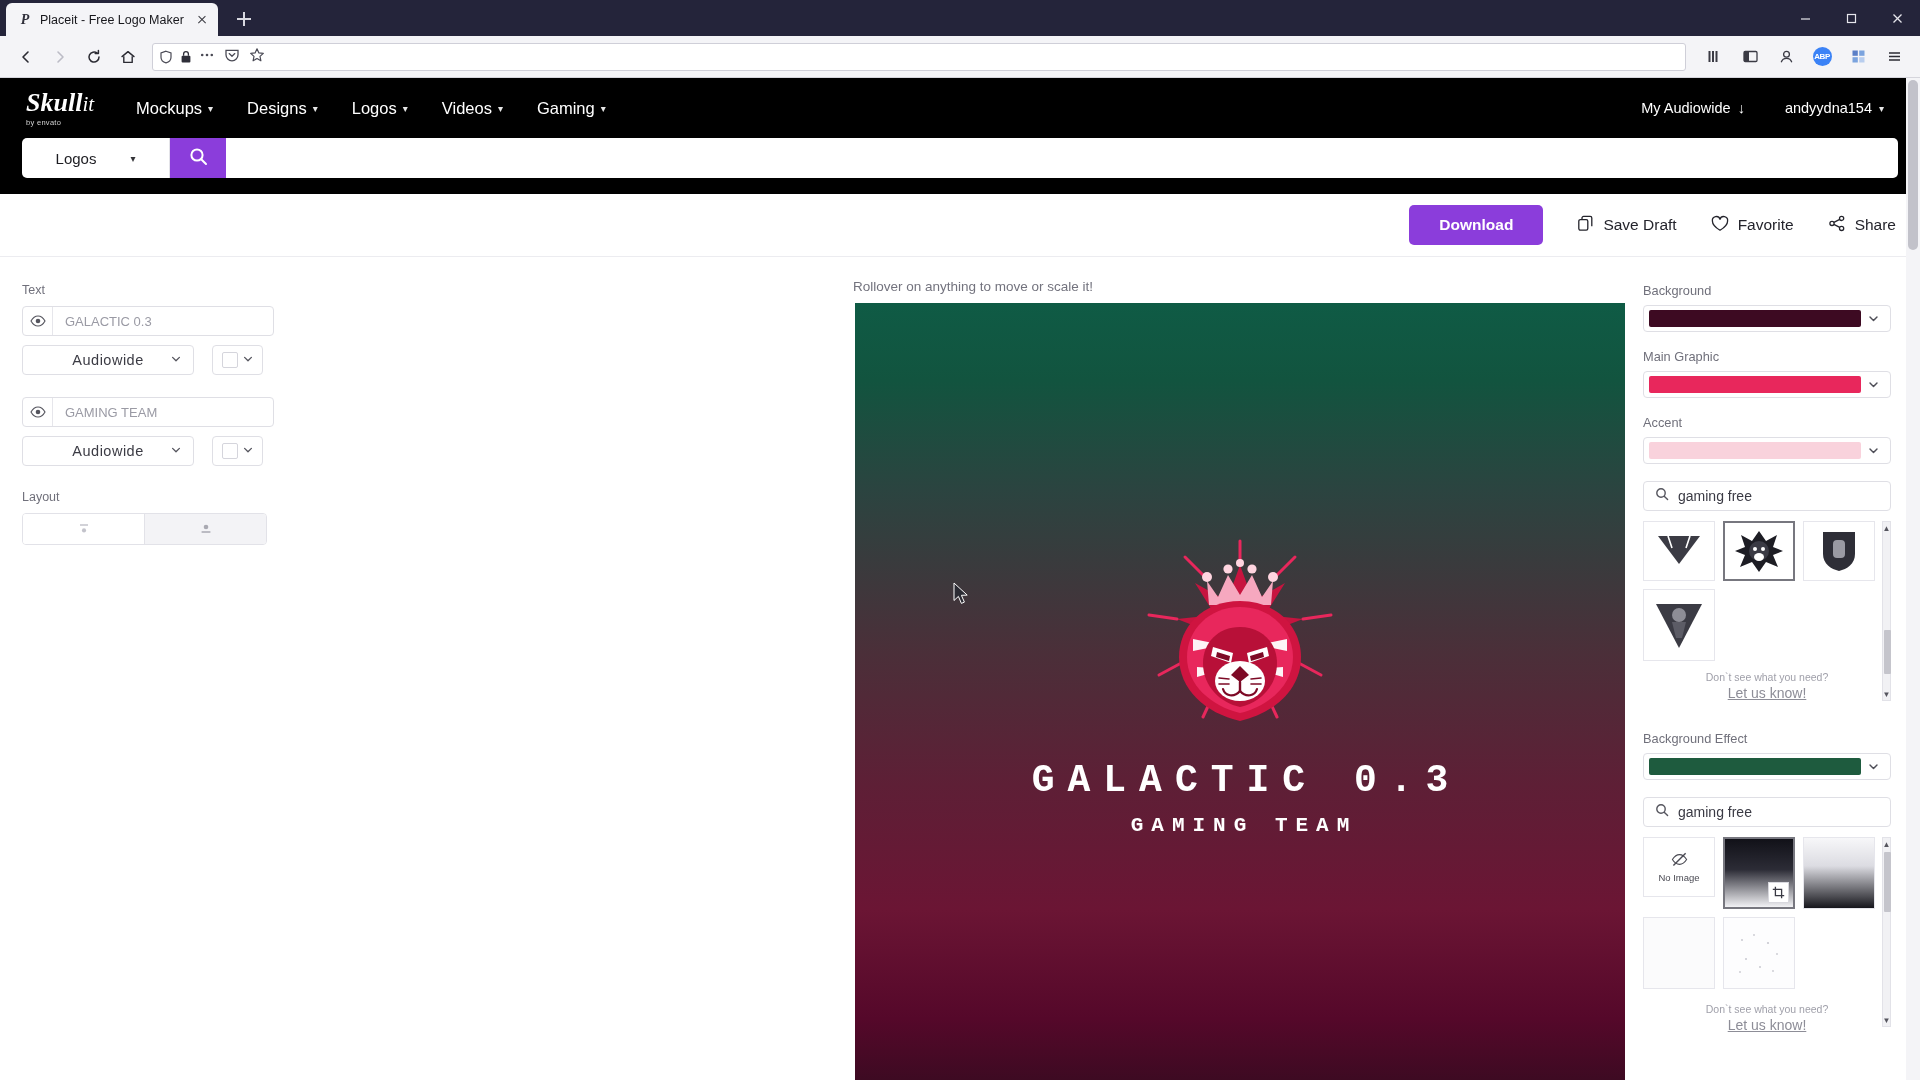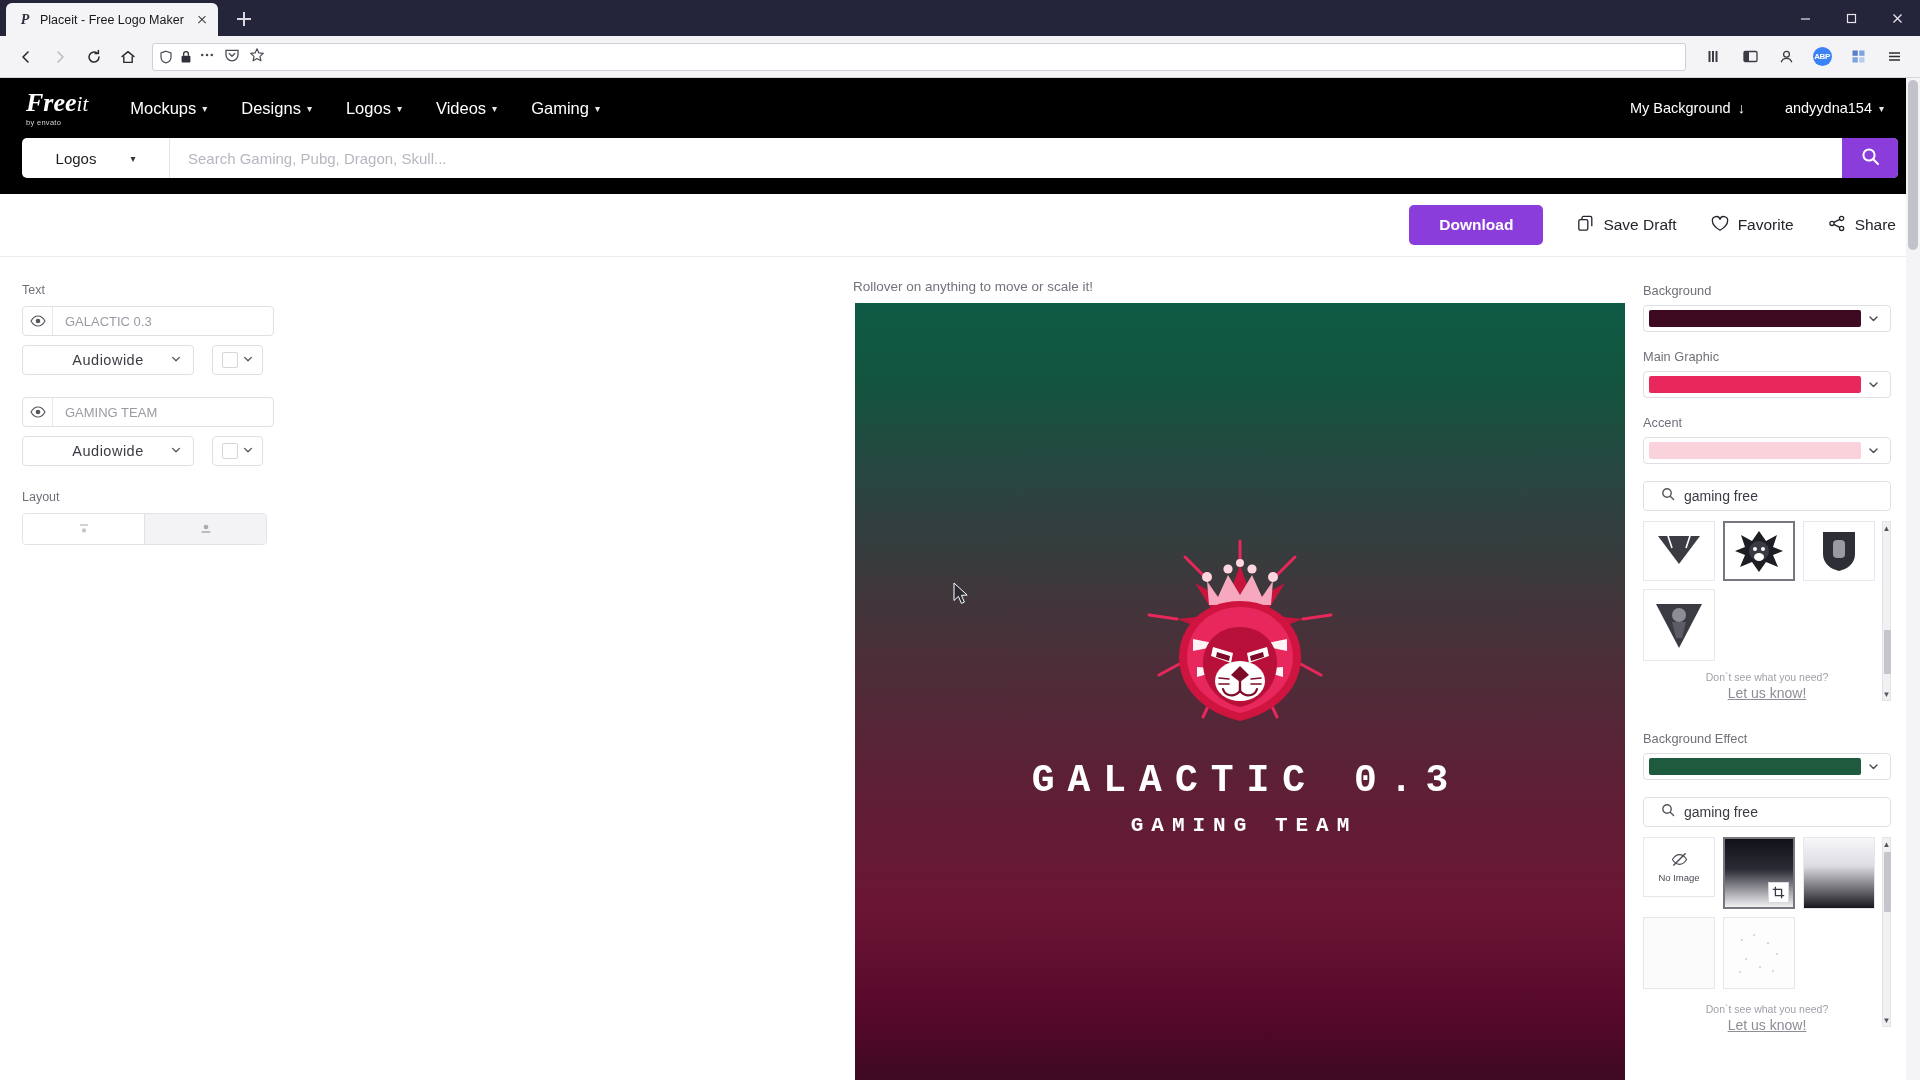--- a/index.html
+++ b/index.html
@@ -212,21 +212,21 @@
   .rp-label { font-size:12.8px; color:#70707b; margin-bottom:7px; }
   .swatch-row {
     width:248px; height:27px; border:1px solid #dfdfe5; border-radius:4px; background:#fff;
     display:flex; align-items:center; padding: 0 5px; margin-bottom:17px; cursor:pointer;
   }
   .swatch { flex:1; height:17px; border-radius:2px; }
   .swatch-row .chev { width:24px; display:flex; align-items:center; justify-content:center; color:#4f4f58; }
 
   .rp-search {
     width:248px; height:30px; border:1px solid #dfdfe5; border-radius:4px; background:#fff;
-    display:flex; align-items:center; gap:9px; padding: 0 17px; margin-bottom:10px;
+    display:flex; align-items:center; gap:9px; padding: 0 11px; margin-bottom:10px;
   }
   .rp-search input {
     flex:1; border:none; outline:none; font-size:14px; color:#3a3a44;
     font-family:"Liberation Sans", sans-serif; background:transparent;
   }
 
   .thumb-box { width:248px; position:relative; }
   .thumb-grid { display:flex; flex-wrap:wrap; gap:8px; width:238px; }
   .thumb {
     width:72px; height:60px; border:1px solid #e6e6ec; background:#fff;
@@ -388,21 +388,21 @@
             <line x1="3" y1="12" x2="14" y2="12" stroke="#2b2b33" stroke-width="1.5"></line>
           </svg>
       </div>
     </div>
   </div>
 </div>
 
 <div class="pi-header">
   <div class="pi-logo">
     <div class="pi-logo-main">
-      <span>Free</span><span class="lt">it</span>
+      <span>Skull</span><span class="lt">it</span>
     </div>
     <div class="pi-logo-sub">by envato</div>
   </div>
 
   <div class="pi-nav">
     <div class="pi-nav-item">
       <span>Mockups</span>
       <span class="caret">▾</span>
     </div>
     <div class="pi-nav-item">
@@ -418,37 +418,36 @@
       <span class="caret">▾</span>
     </div>
     <div class="pi-nav-item">
       <span>Gaming</span>
       <span class="caret">▾</span>
     </div>
   </div>
 
   <div class="pi-header-right">
     <div class="pi-head-link">
-      <span>My Background</span>
+      <span>My Audiowide</span>
       <span>↓</span>
     </div>
     <div class="pi-head-link">
       <span>andyydna154</span>
       <span class="caret">▾</span>
     </div>
   </div>
 </div>
 
 <div class="pi-searchrow">
   <div class="pi-search">
     <div class="pi-search-cat">
       <span>Logos</span>
       <span class="caret">▾</span>
     </div>
-    <input class="pi-search-input" value="" placeholder="Search Gaming, Pubg, Dragon, Skull..." style="">
     <div class="pi-search-btn">
       <span>
         <svg width="19" height="19" viewBox="0 0 19 19">
             <circle cx="8" cy="8" r="5.6" fill="none" stroke="#fff" stroke-width="2"></circle>
             <line x1="12.2" y1="12.2" x2="17" y2="17" stroke="#fff" stroke-width="2" stroke-linecap="round"></line>
           </svg>
       </span>
     </div>
   </div>
 </div>

